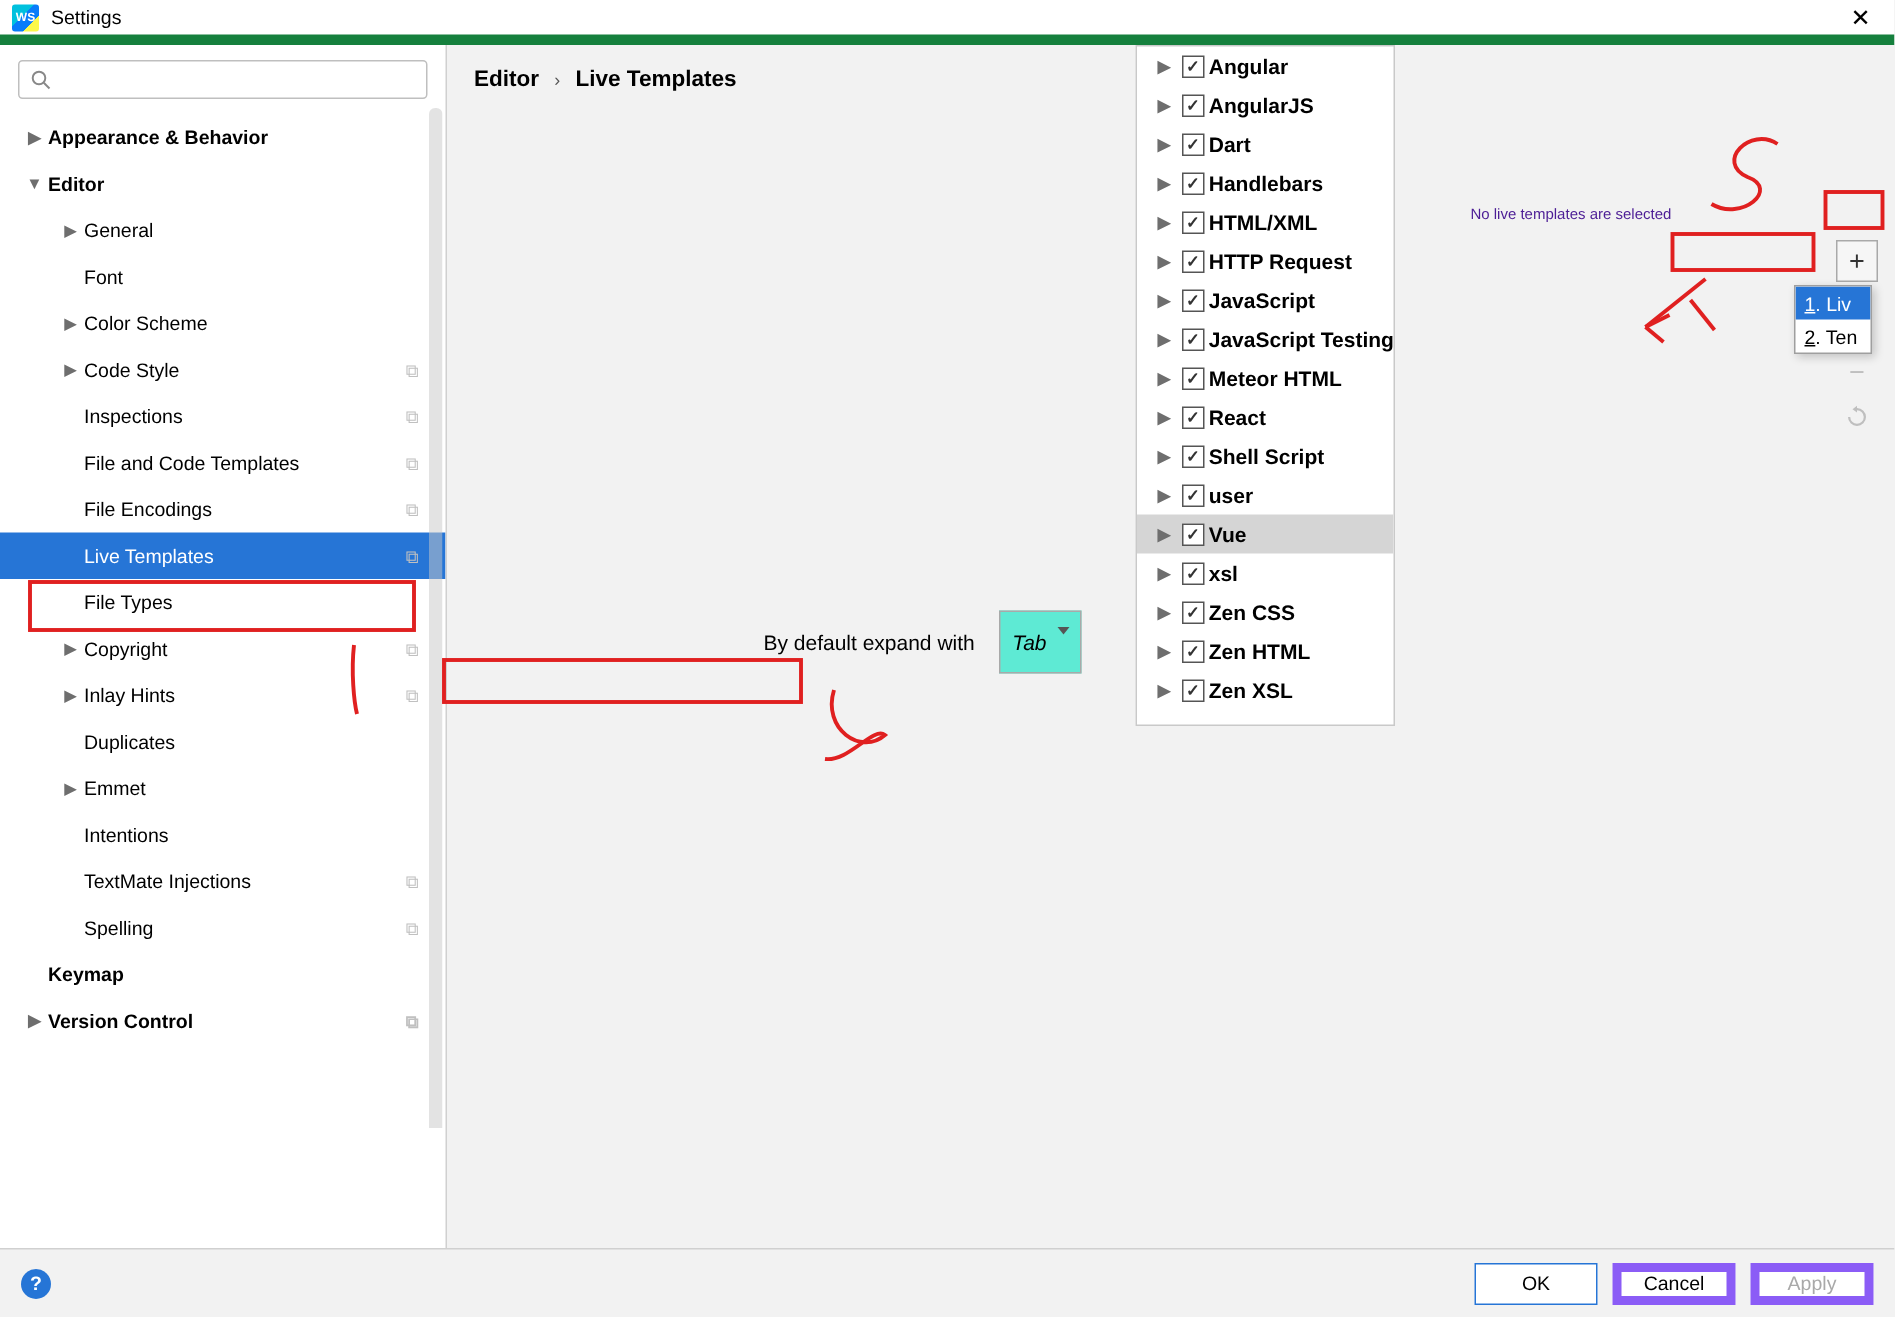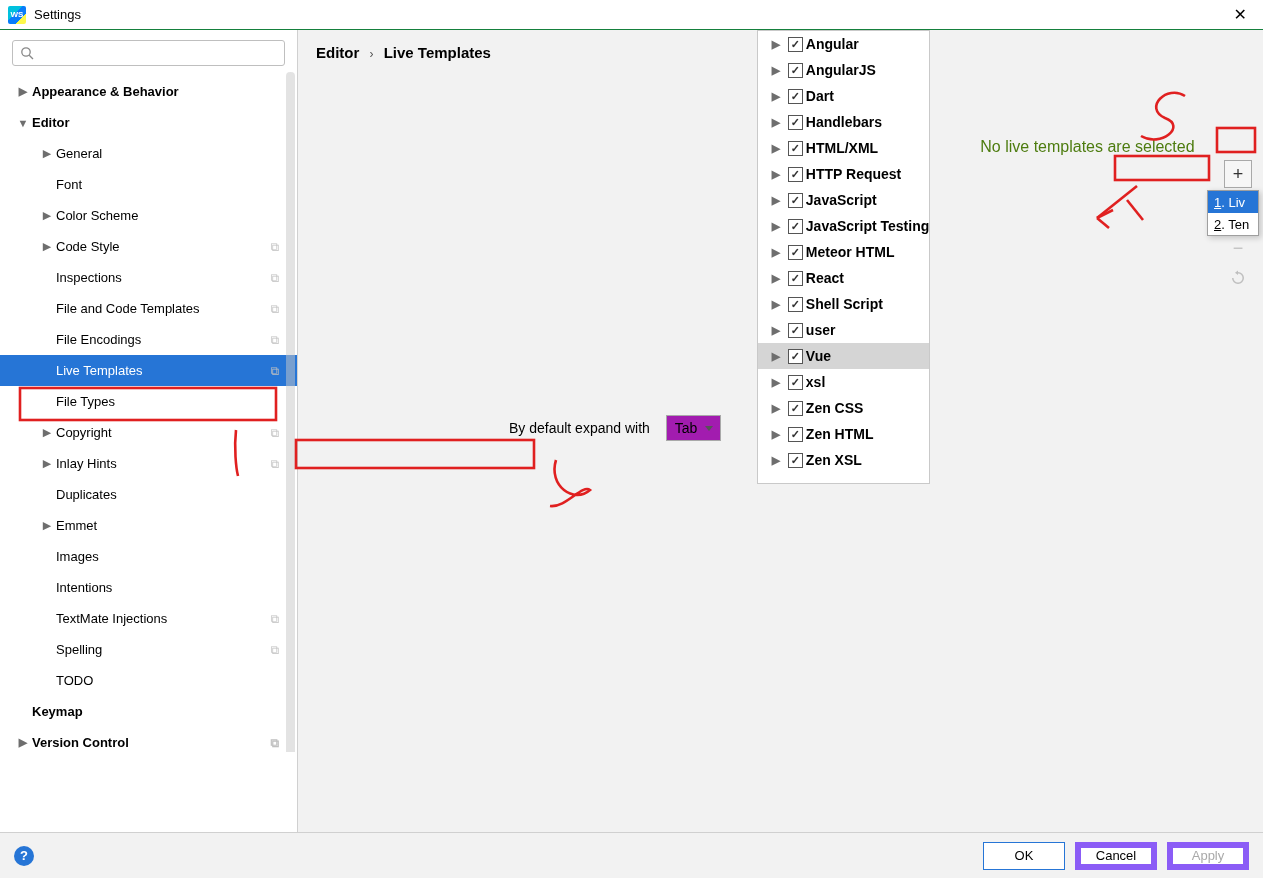--- a/index.html
+++ b/index.html
@@ -12,21 +12,21 @@
     overflow: hidden;
     color: #000;
   }
 
   
   .titlebar {
     height: 30px;
     display: flex;
     align-items: center;
     padding: 0 8px;
-    border-bottom: 1px solid #15803d;
+    border-bottom: 7px solid #15803d;
     background: #fff;
   }
   .app-icon {
     width: 18px; height: 18px; margin-right: 8px;
     background: linear-gradient(135deg,#00c1de 40%, #087cfa 40% 70%, #fcf84a 70%);
     border-radius: 2px;
     display:flex; align-items:center; justify-content:center;
     font-size:8px; font-weight:bold; color:#fff;
   }
   .title-text { font-size: 13px; }
@@ -87,27 +87,28 @@
   }
 
   
   .pane { flex: 1; display: flex; flex-direction: row; background: #f2f2f2; position: relative; }
   .breadcrumb { padding: 14px 0 14px 18px; font-size: 15px; font-weight: bold; }
   .breadcrumb .sep { margin: 0 6px; font-size: 12px; color: #555; font-weight: normal; }
 
   .expand-row { display: flex; align-items: center; padding: 6px 18px 12px; font-size: 14px; }
   .expand-select {
     margin-left: 8px;
-    height: 26px;
+    height: 42px;
     border: 1px solid #a9a9a9;
-    background: #a21caf;
+    background: #5eead4;
     font-size: 14px;
     padding: 0 22px 0 8px;
     appearance: none;
     position: relative;
+    font-style: italic;
   }
   .select-wrap { position: relative; margin-left: 8px; }
   .select-wrap::after {
     content: ""; position: absolute; right: 8px; top: 11px;
     border-left: 4px solid transparent; border-right: 4px solid transparent;
     border-top: 5px solid #555;
     pointer-events: none;
   }
 
   .template-area {
@@ -156,39 +157,39 @@
     cursor: pointer;
     margin-bottom: 46px;
   }
   .tb-btn.add { border: 1px solid #a9a9a9; background:#f6f6f6; color:#333; }
   .tb-btn.minus { color:#bfbfbf; margin-bottom: 2px;}
   .tb-btn.undo { color:#bfbfbf; margin-bottom: 0;}
   .tb-btn.undo svg { width:18px; height:18px; }
 
   .popup {
     position: absolute;
-    right: 4px; top: 160px;
+    right: 15px; top: 160px;
     border: 1px solid #9f9f9f;
     background: #fff;
     box-shadow: 2px 2px 6px rgba(0,0,0,.2);
     font-size: 13px;
     width: 52px;
     overflow: hidden;
   }
   .popup-item {
     height: 22px; display:flex; align-items:center; padding: 0 6px;
     white-space: nowrap;
     cursor: pointer;
   }
   .popup-item.sel { background: #2675d6; color:#fff; }
   .popup-item u { text-decoration: underline; }
 
   .detail-msg {
     text-align: right;
-    padding: 108px 0 0 0; font-size: 16px; color: #4d7c0f;
+    padding: 108px 0 0 0; font-size: 10px; color: #4c1d95;
   }
 
   
   .footer {
     height: 46px;
     border-top: 1px solid #d0d0d0;
     display: flex; align-items: center;
     padding: 0 14px;
     background: #f2f2f2;
   }
@@ -294,35 +295,29 @@
           <span class="cfg-icon">⧉</span>
         </div>
         <div class="nav-item l2">
           <span>Duplicates</span>
         </div>
         <div class="nav-item l2">
           <span class="arrow">▶</span>
           <span>Emmet</span>
         </div>
         <div class="nav-item l2">
-          <span>Images</span>
-        </div>
-        <div class="nav-item l2">
           <span>Intentions</span>
         </div>
         <div class="nav-item l2">
           <span>TextMate Injections</span>
           <span class="cfg-icon">⧉</span>
         </div>
         <div class="nav-item l2">
           <span>Spelling</span>
           <span class="cfg-icon">⧉</span>
-        </div>
-        <div class="nav-item l2">
-          <span>TODO</span>
         </div>
         <div class="nav-item l1">
           <span>Keymap</span>
         </div>
         <div class="nav-item l1">
           <span class="arrow">▶</span>
           <span>Version Control</span>
           <span class="cfg-icon">⧉</span>
         </div>
       </div>

